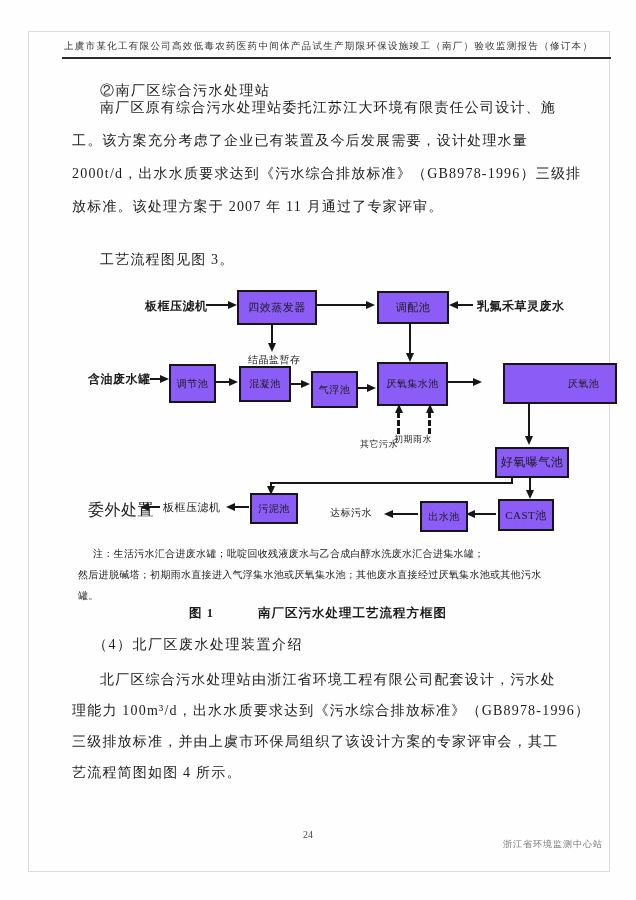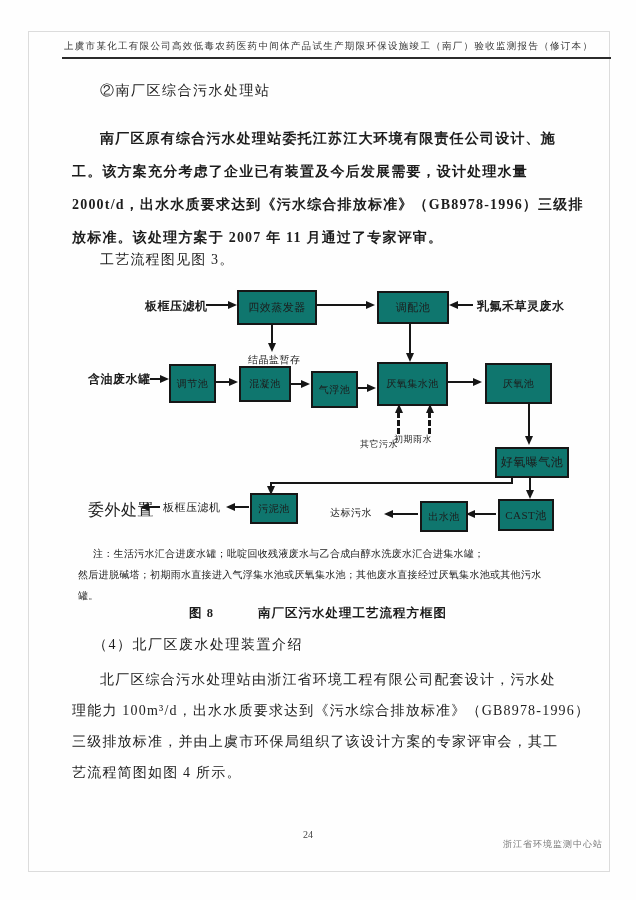--- a/index.html
+++ b/index.html
@@ -12,21 +12,21 @@
   
   #header-title{position:absolute;left:64px;top:40px;width:548px;font-size:9.5px;letter-spacing:1.3px;color:#333;white-space:nowrap;overflow:hidden;}
   #header-rule{position:absolute;left:62px;top:57px;width:549px;height:2px;background:#2b2b2b;}
   
   .para{position:absolute;left:72px;width:496px;font-size:14px;line-height:33px;letter-spacing:1.2px;}
   .pline{white-space:nowrap;}
   .indent{padding-left:28px;}
   .h2{position:absolute;left:100px;top:82px;font-size:14px;letter-spacing:1.5px;}
   .h4{position:absolute;left:93px;top:636px;font-size:14px;letter-spacing:1.5px;}
   
-  .fbox{position:absolute;border:2px solid #161616;background:#0f766e;display:flex;align-items:center;justify-content:center;font-size:11px;letter-spacing:0.5px;white-space:nowrap;}
+  .fbox{position:absolute;border:2px solid #161616;background:#8b5cf6;display:flex;align-items:center;justify-content:center;font-size:11px;letter-spacing:0.5px;white-space:nowrap;}
   .flabel{position:absolute;font-size:12px;font-weight:bold;white-space:nowrap;letter-spacing:0.5px;}
   .fsmall{position:absolute;font-size:10px;white-space:nowrap;letter-spacing:0.5px;font-family:Liberation Serif, serif;}
   .hline{position:absolute;height:2px;background:#161616;}
   .vline{position:absolute;width:2px;background:#161616;}
   .vdash{position:absolute;width:0;border-left:3px dashed #161616;}
   .ah{position:absolute;width:0;height:0;}
   .ah-r{border-top:4px solid transparent;border-bottom:4px solid transparent;border-left:9px solid #161616;}
   .ah-l{border-top:4px solid transparent;border-bottom:4px solid transparent;border-right:9px solid #161616;}
   .ah-d{border-left:4px solid transparent;border-right:4px solid transparent;border-top:9px solid #161616;}
   .ah-u{border-left:4px solid transparent;border-right:4px solid transparent;border-bottom:9px solid #161616;}
@@ -46,21 +46,21 @@
   <div class="scan-line" style="left:28px;top:32px;width:1px;height:840px;"></div>
   <div class="scan-line" style="left:28px;top:31px;width:582px;height:1px;"></div>
   <div class="scan-line" style="left:609px;top:32px;width:1px;height:840px;"></div>
   <div class="scan-line" style="left:28px;top:871px;width:582px;height:1px;"></div>
 
   <div id="header-title">上虞市某化工有限公司高效低毒农药医药中间体产品试生产期限环保设施竣工（南厂）验收监测报告（修订本）</div>
   <div id="header-rule"></div>
 
   <div class="h2">②南厂区综合污水处理站</div>
 
-  <div class="para" style="top:122px;font-weight:bold;">
+  <div class="para" style="top:91px;">
     <div class="pline indent">南厂区原有综合污水处理站委托江苏江大环境有限责任公司设计、施</div>
     <div class="pline">工。该方案充分考虑了企业已有装置及今后发展需要，设计处理水量</div>
     <div class="pline">2000t/d，出水水质要求达到《污水综合排放标准》（GB8978-1996）三级排</div>
     <div class="pline">放标准。该处理方案于 2007 年 11 月通过了专家评审。</div>
   </div>
   <div class="para" style="top:243px;">
     <div class="pline indent">工艺流程图见图 3。</div>
   </div>
 
   <div>
@@ -91,21 +91,21 @@
     <div class="ah ah-r" style="left:229px;top:378px;"></div>
     <div class="fbox" style="left:239px;top:366px;width:48px;height:32px;font-size:10px;">混凝池</div>
     <div class="hline" style="left:289px;top:383px;width:14px;"></div>
     <div class="ah ah-r" style="left:301px;top:380px;"></div>
     <div class="fbox" style="left:311px;top:371px;width:43px;height:33px;font-size:10px;">气浮池</div>
     <div class="hline" style="left:356px;top:387px;width:13px;"></div>
     <div class="ah ah-r" style="left:367px;top:384px;"></div>
     <div class="fbox" style="left:377px;top:362px;width:67px;height:40px;font-size:10px;">厌氧集水池</div>
     <div class="hline" style="left:446px;top:381px;width:29px;"></div>
     <div class="ah ah-r" style="left:473px;top:378px;"></div>
-    <div class="fbox" style="left:485px;top:363px;width:63px;height:37px;font-size:10px;">厌氧池</div>
+    <div class="fbox" style="left:503px;top:363px;width:63px;height:37px;font-size:10px;padding-left:47px;">厌氧池</div>
 
     <div class="vdash" style="left:397px;top:412px;height:22px;"></div>
     <div class="ah ah-u" style="left:395px;top:404px;"></div>
     <div class="vdash" style="left:428px;top:412px;height:22px;"></div>
     <div class="ah ah-u" style="left:426px;top:404px;"></div>
     <div class="fsmall" style="left:360px;top:438px;font-size:9px;">其它污水</div>
     <div class="fsmall" style="left:394px;top:433px;font-size:9px;">初期雨水</div>
 
     <div class="vline" style="left:528px;top:402px;width:2px;height:36px;"></div>
     <div class="ah ah-d" style="left:525px;top:436px;"></div>
@@ -136,21 +136,21 @@
     <div class="fsmall" style="left:88px;top:500px;font-size:16px;">委外处置</div>
   </div>
 
   <div id="note">
     <div class="pline" style="padding-left:15px;">注：生活污水汇合进废水罐；吡啶回收残液废水与乙合成白醇水洗废水汇合进集水罐；</div>
     <div class="pline">然后进脱碱塔；初期雨水直接进入气浮集水池或厌氧集水池；其他废水直接经过厌氧集水池或其他污水</div>
     <div class="pline">罐。</div>
   </div>
 
   <div id="caption">
-    <span class="cap-no">图 8</span>
+    <span class="cap-no">图 1</span>
     <span>南厂区污水处理工艺流程方框图</span>
   </div>
 
   <div class="h4">（4）北厂区废水处理装置介绍</div>
   <div class="para" style="top:664px;line-height:31px;">
     <div class="pline indent">北厂区综合污水处理站由浙江省环境工程有限公司配套设计，污水处</div>
     <div class="pline">理能力 100m³/d，出水水质要求达到《污水综合排放标准》（GB8978-1996）</div>
     <div class="pline">三级排放标准，并由上虞市环保局组织了该设计方案的专家评审会，其工</div>
     <div class="pline">艺流程简图如图 4 所示。</div>
   </div>

